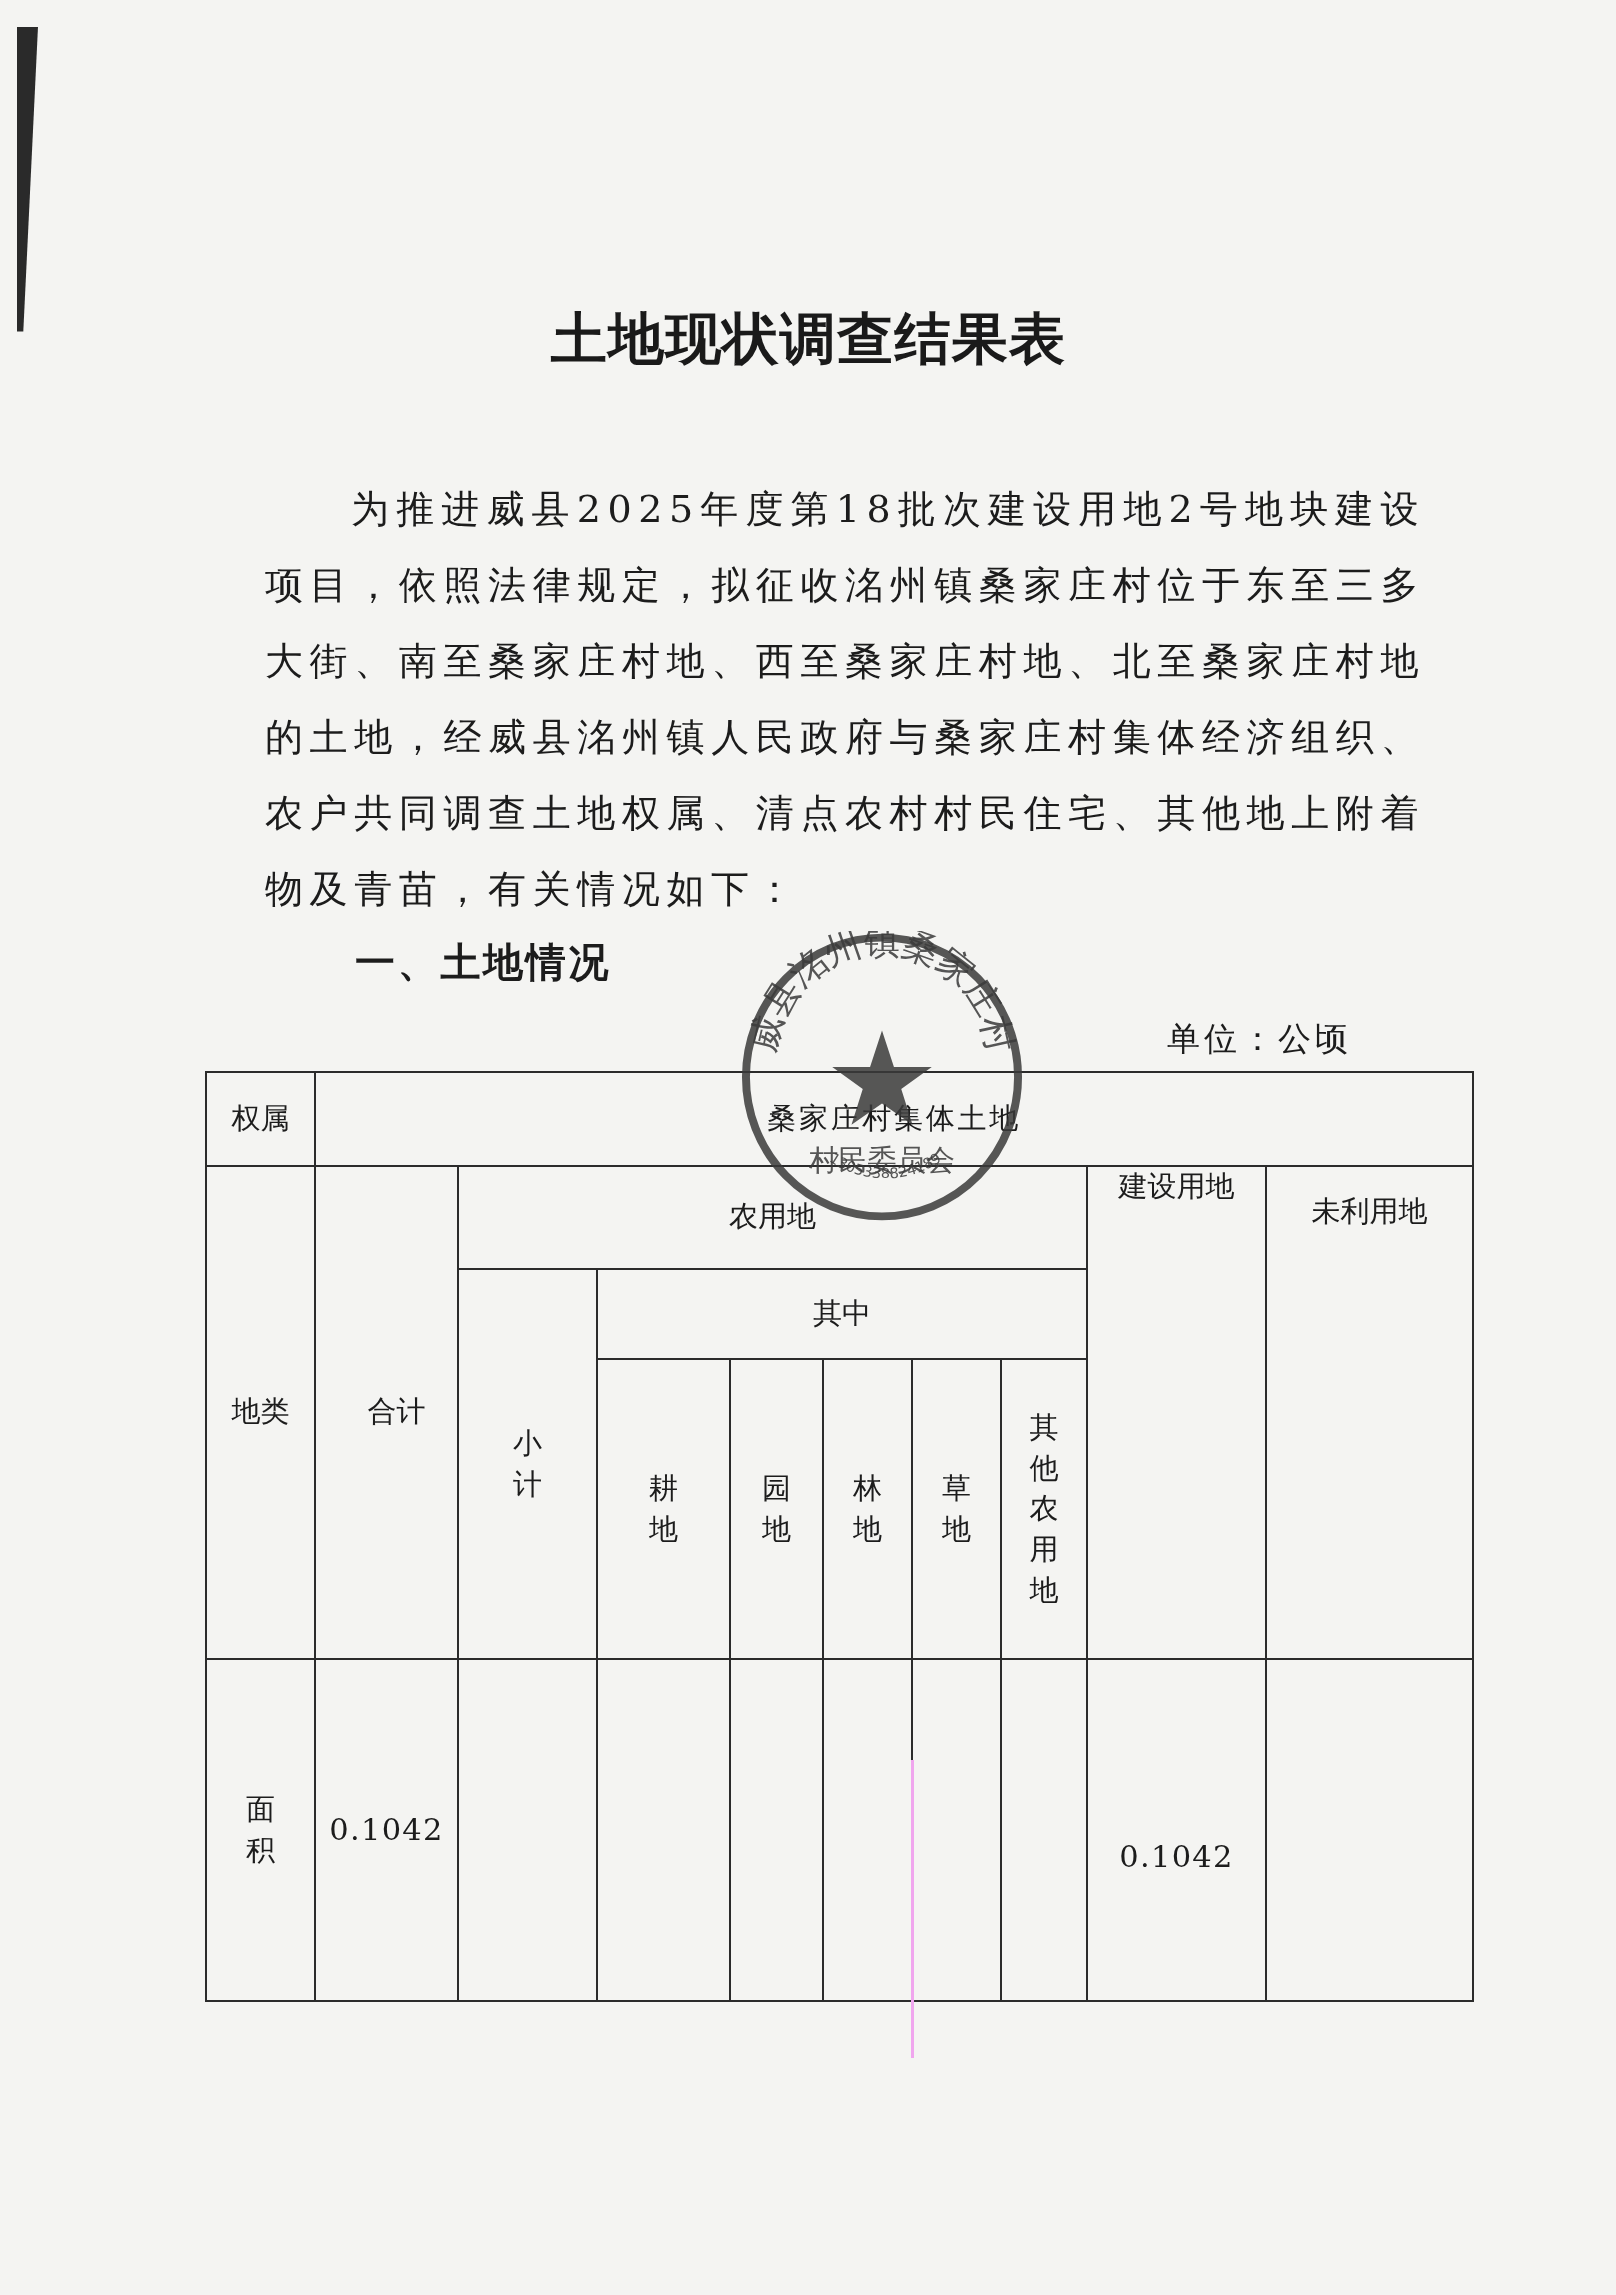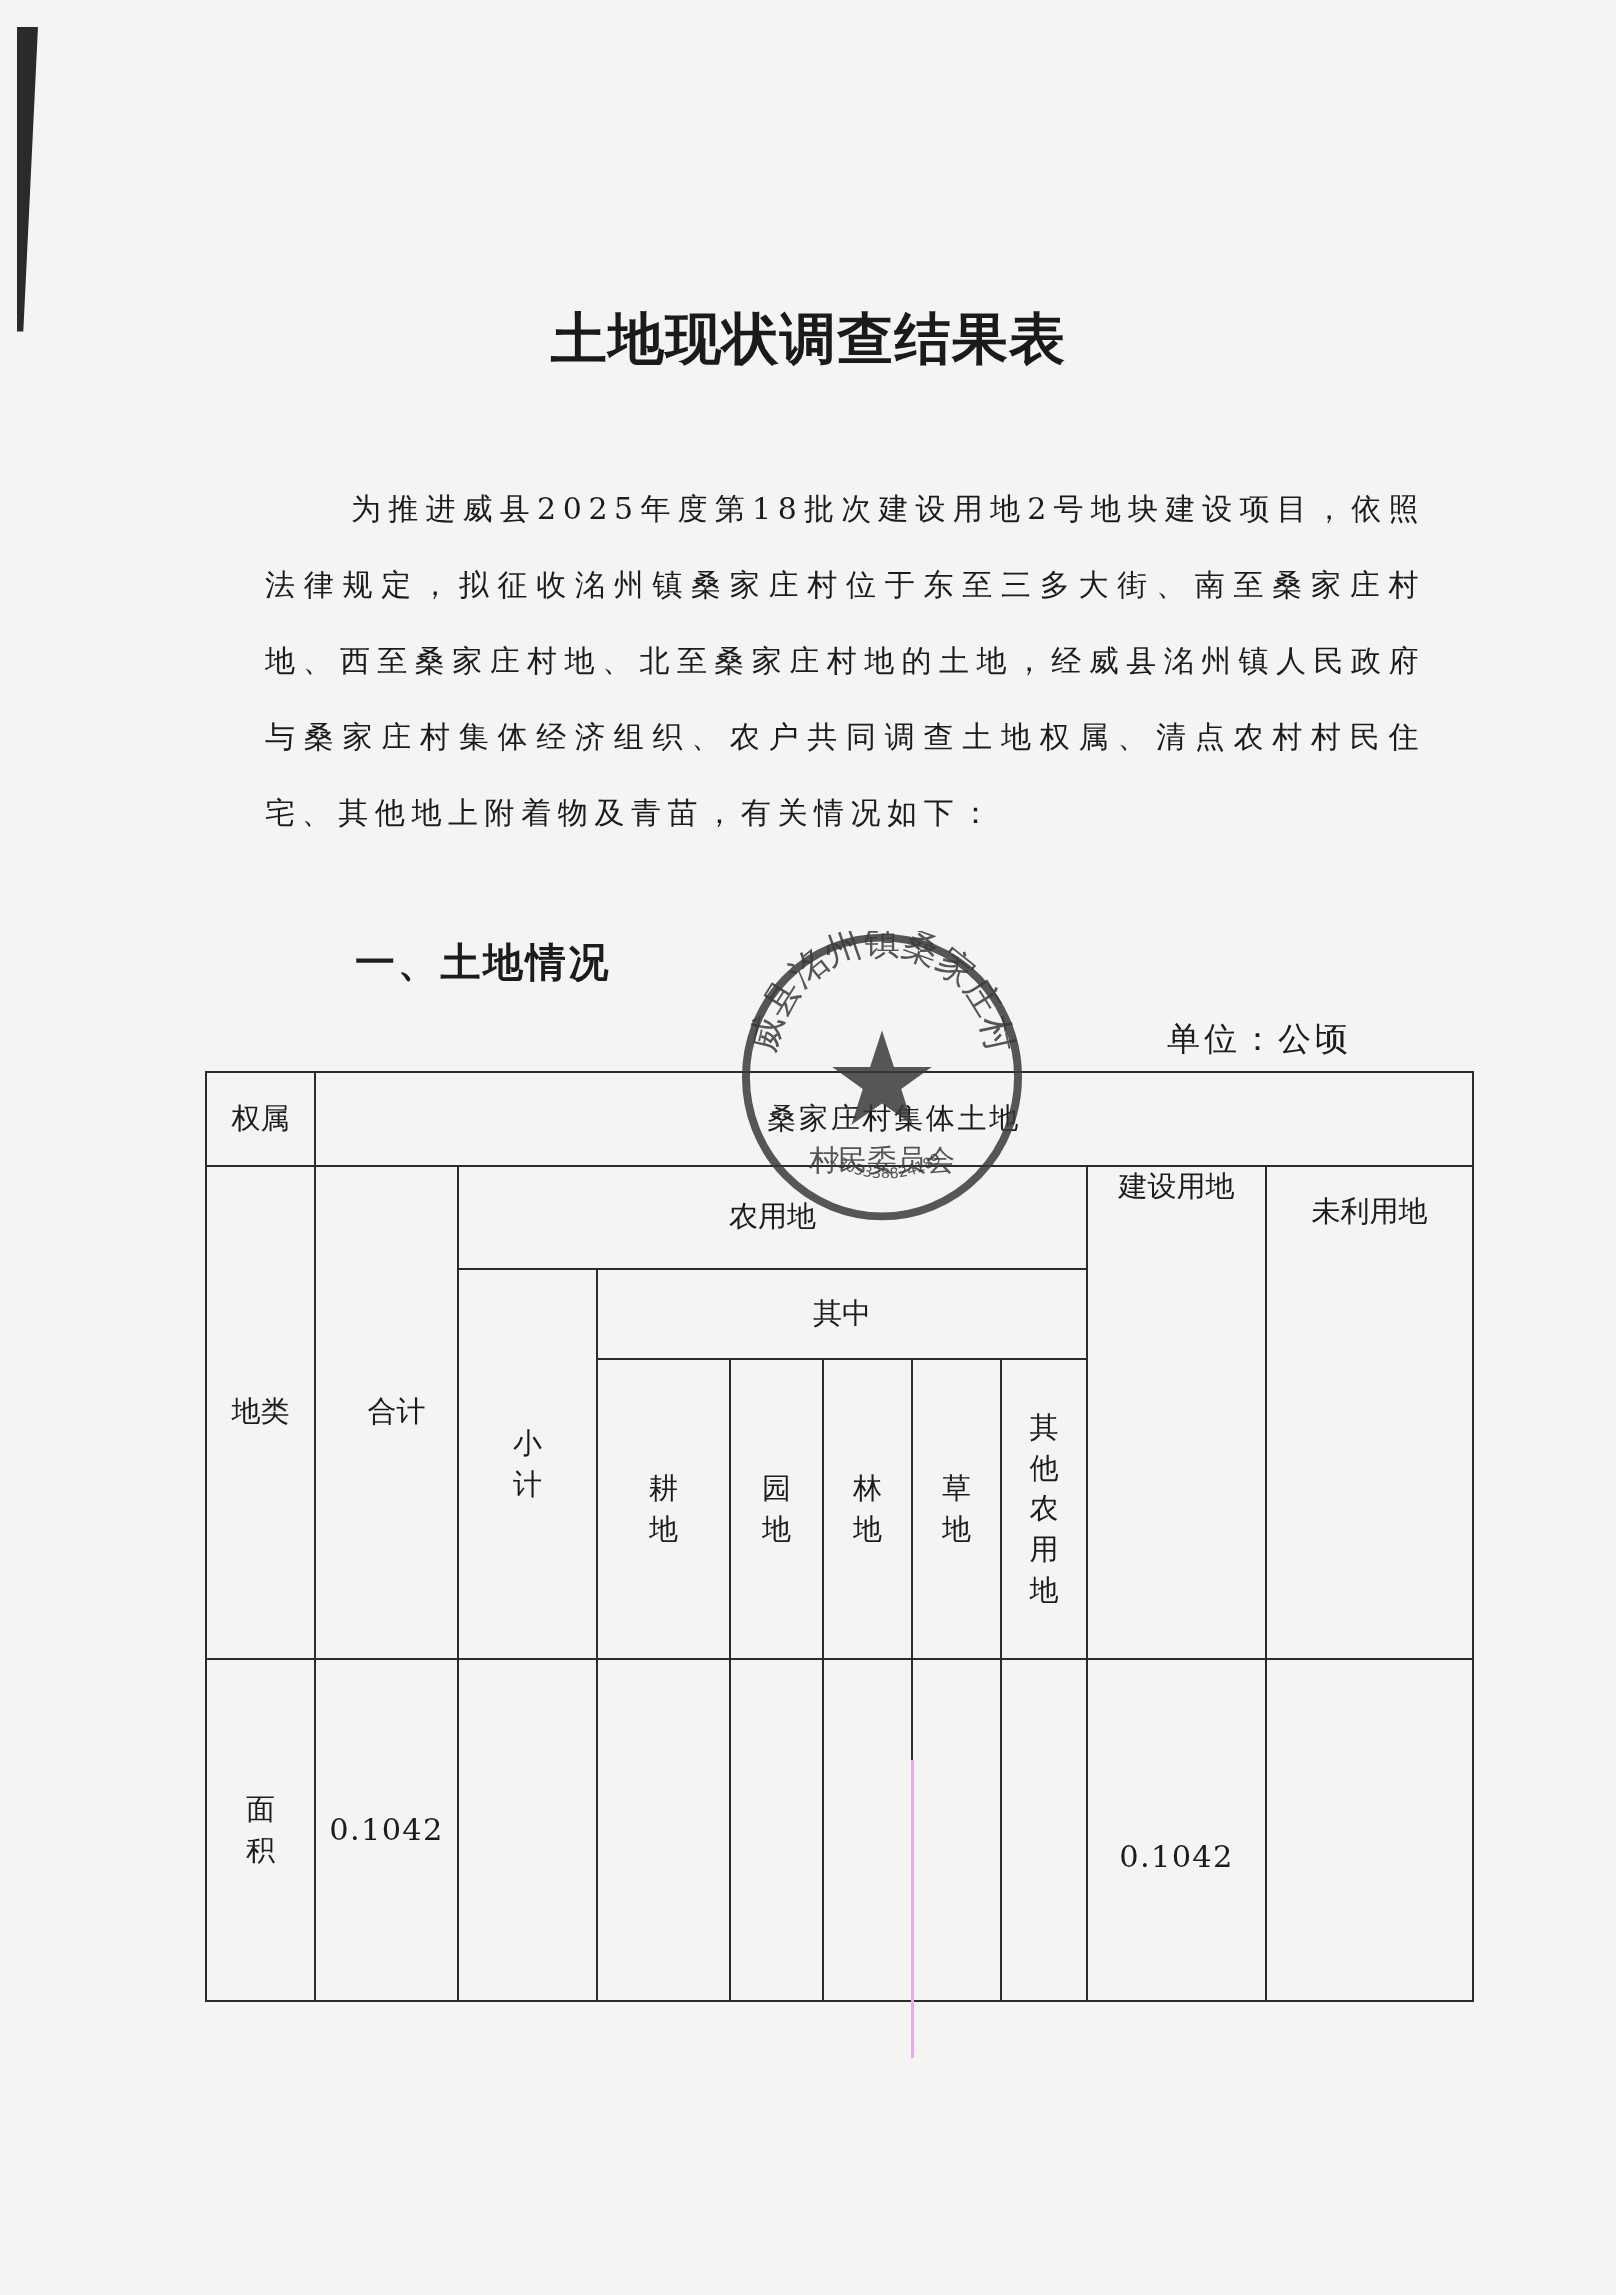--- a/index.html
+++ b/index.html
@@ -19,21 +19,21 @@
     position: absolute; left: 911px; top: 1760px; width: 3.3px; height: 298px;
     background: #f0a6ee;
   }
   .title {
     position: absolute; left: 0; right: 0; top: 302px;
     text-align: center; font-size: 56px; font-weight: bold; letter-spacing: 1.3px;
     color: #1a1a1a;
   }
   .body-text {
     position: absolute; left: 265px; width: 1160px; top: 471px;
-    font-size: 30px; line-height: 76px; letter-spacing: 6.6px;
+    font-size: 38px; line-height: 76px; letter-spacing: 6.6px;
     text-align: justify; text-indent: 86px;
     font-family: "DejaVu Serif", "Liberation Serif", serif;
   }
   .section-heading {
     position: absolute; left: 355px; top: 935px;
     font-size: 40px; font-weight: bold; letter-spacing: 2.7px;
   }
   .unit-label {
     position: absolute; left: 1167px; top: 1017px;
     font-size: 33px; letter-spacing: 4px;

